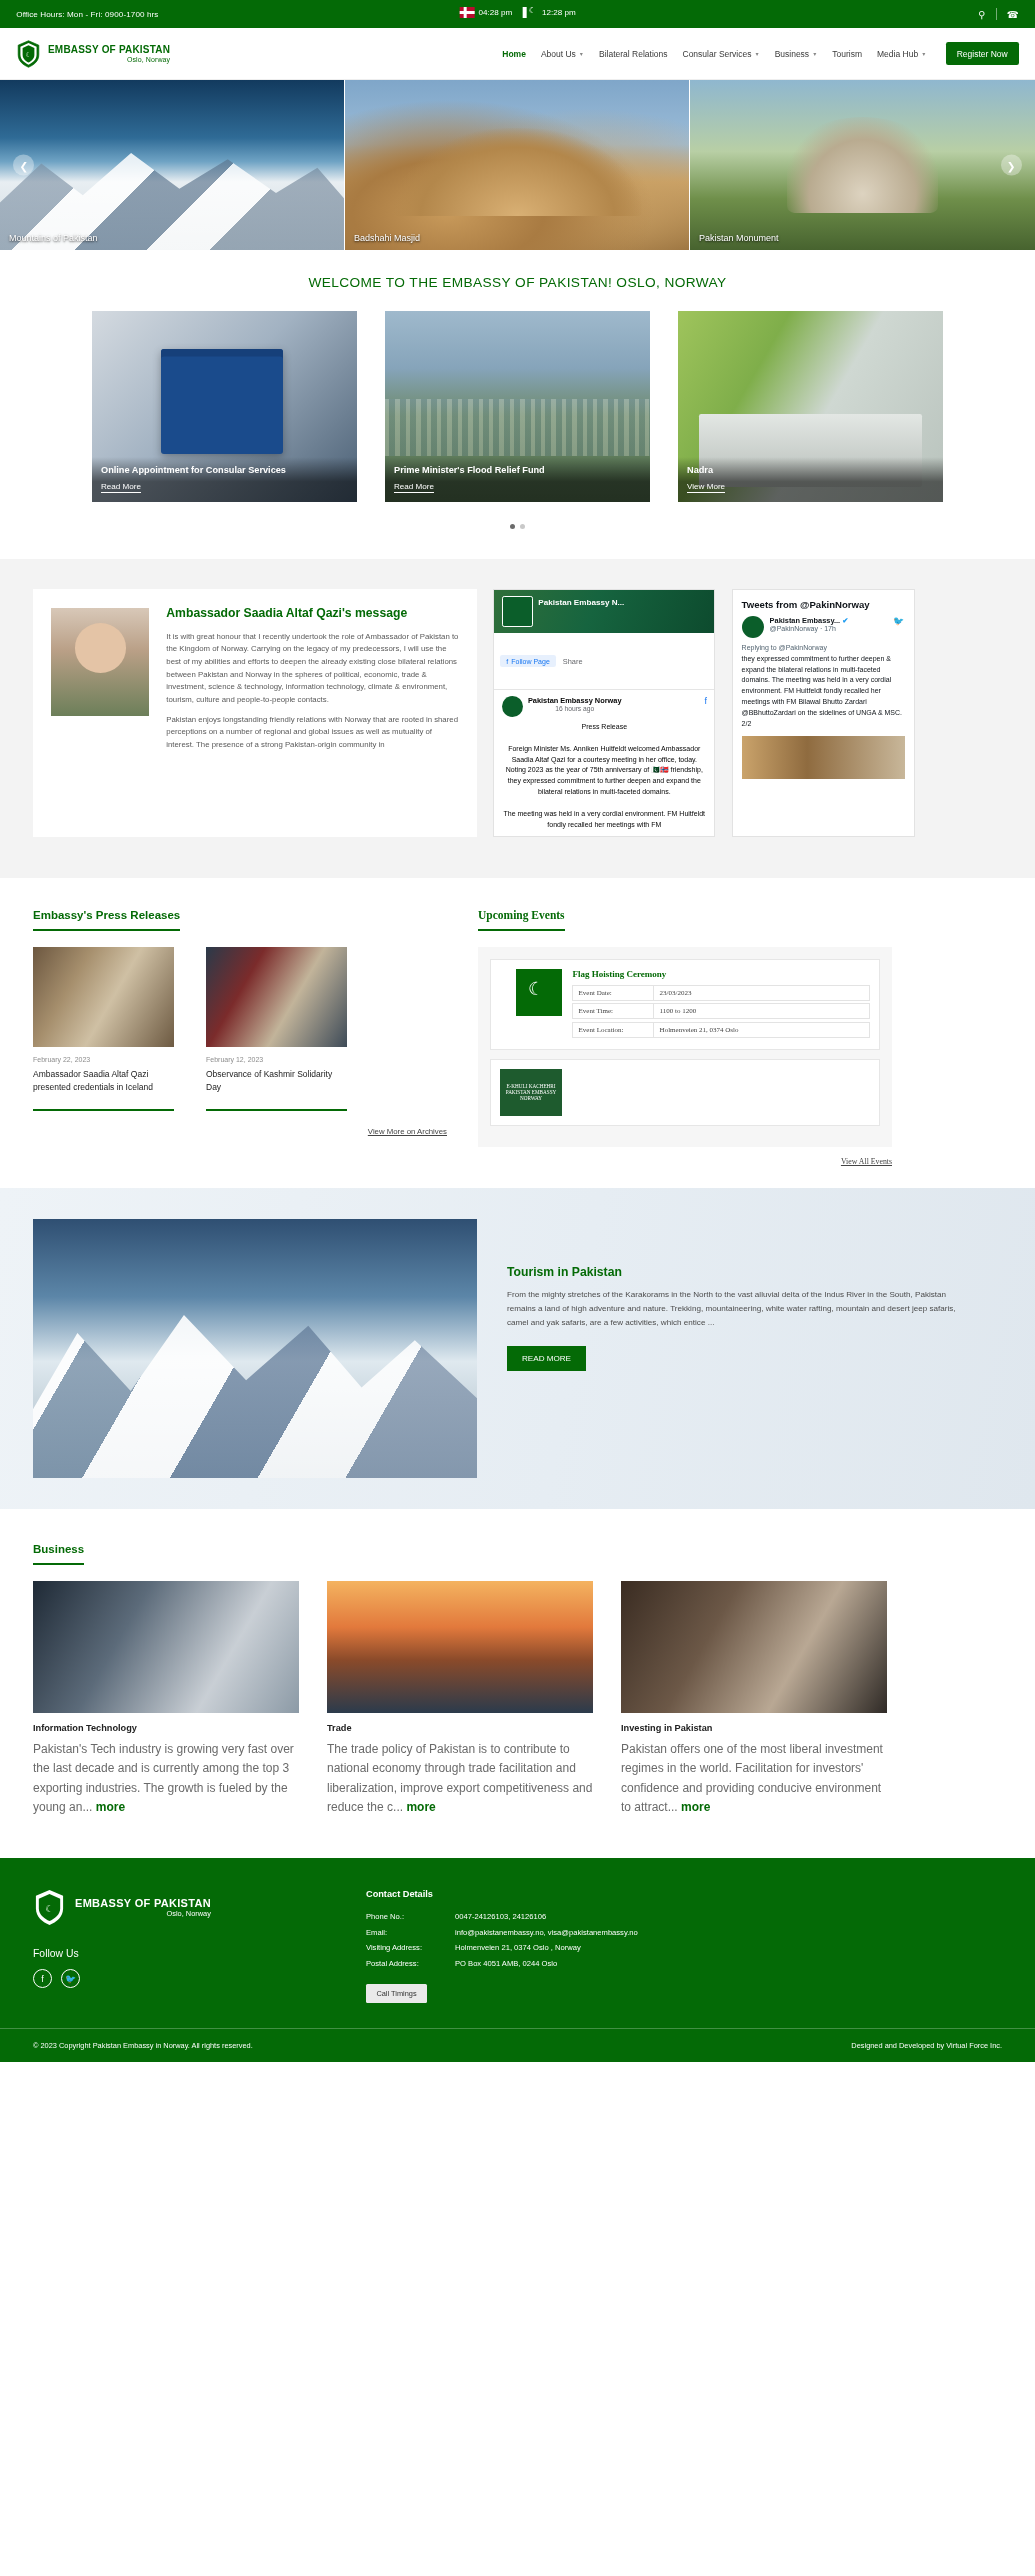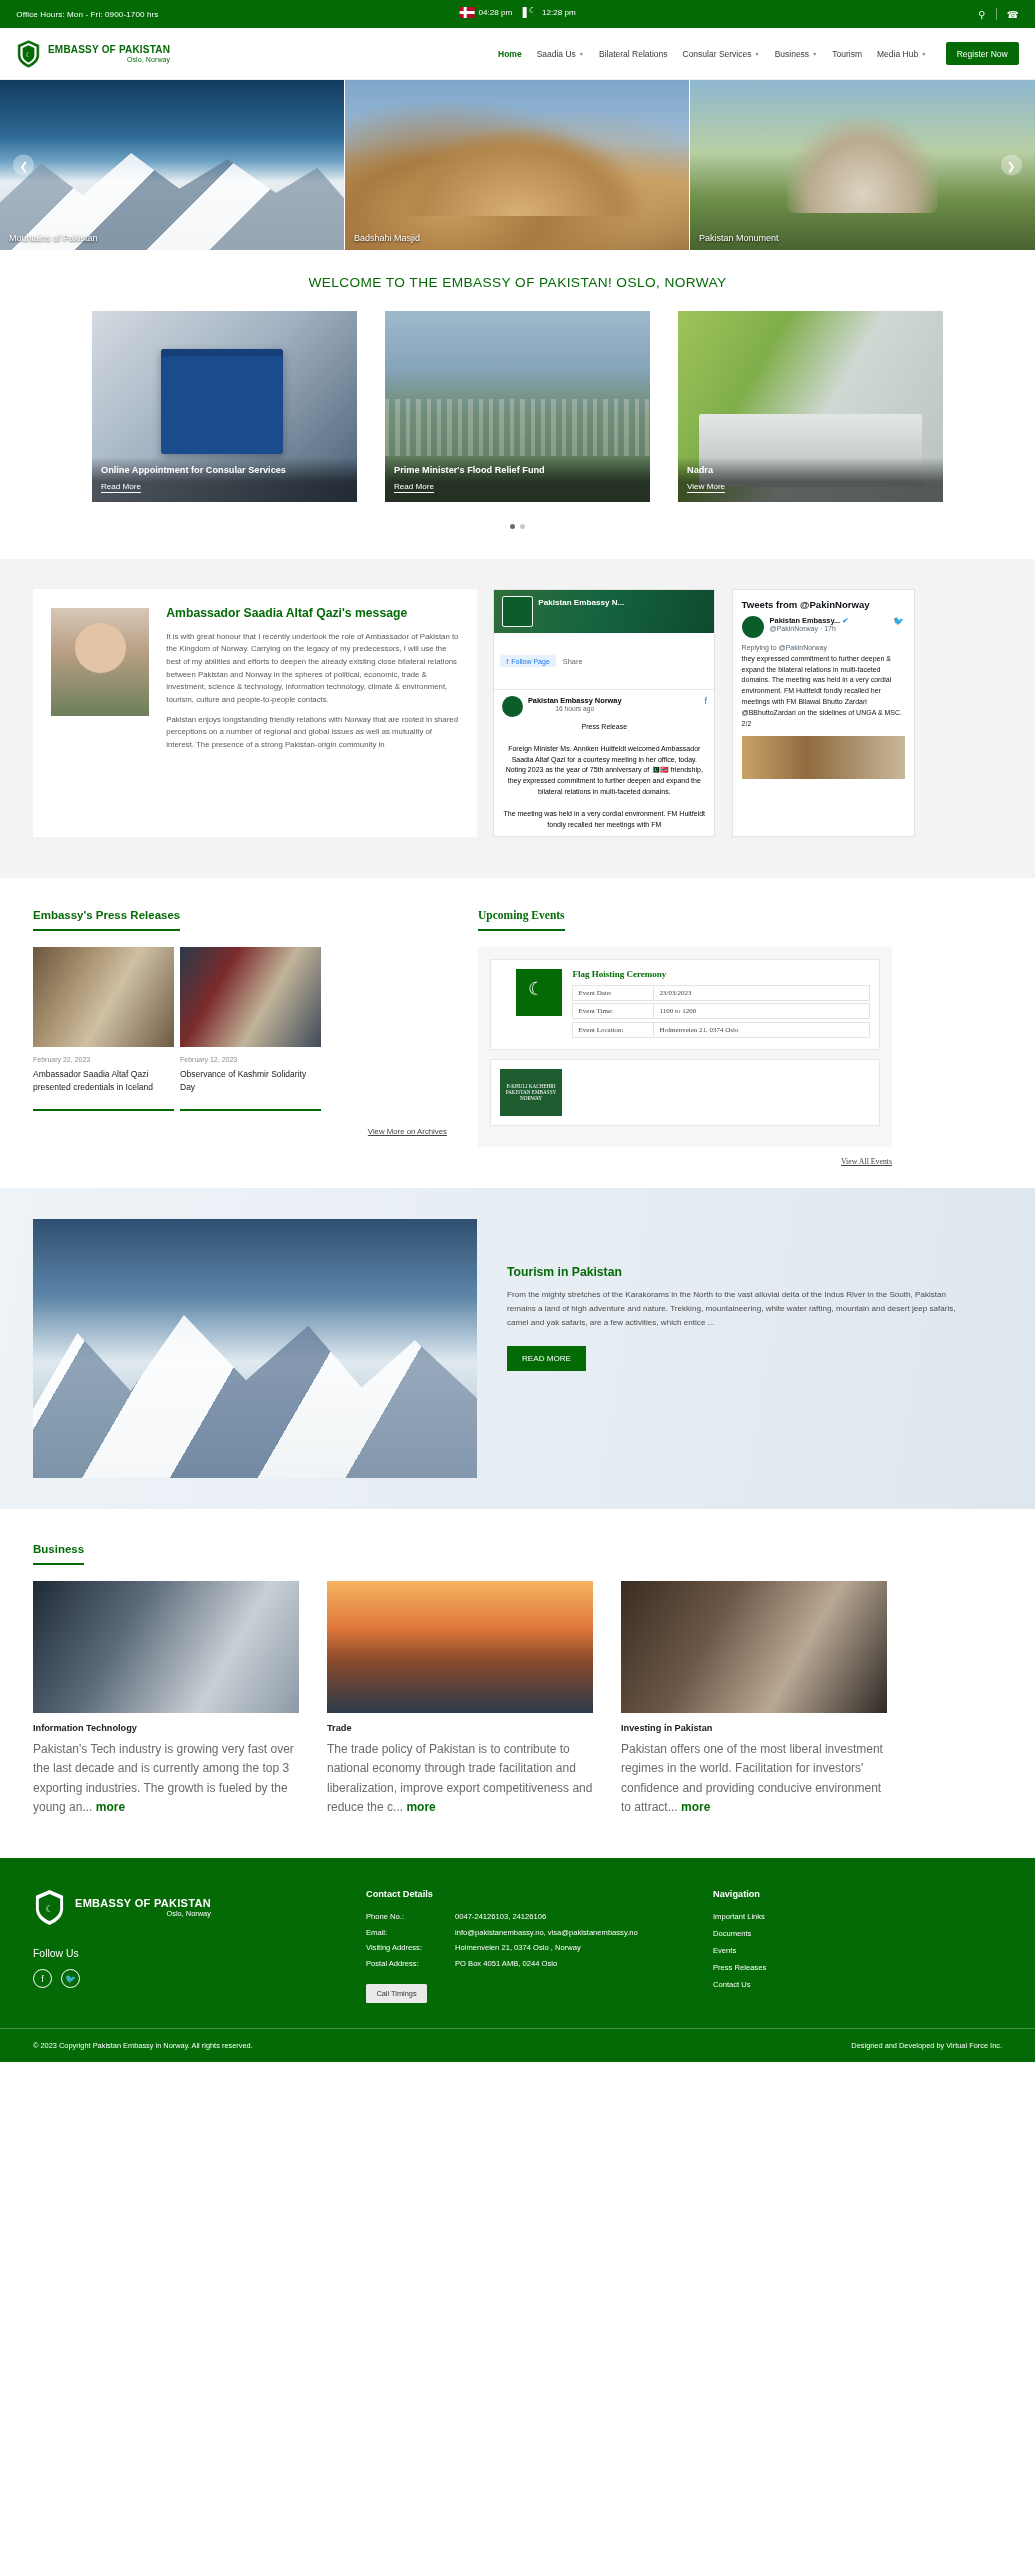--- a/index.html
+++ b/index.html
@@ -238,21 +238,21 @@
   .tw-text { font-size: 7px; line-height: 1.55; color: #0f1419; }
   .tw-img { height: 43px; margin-top: 6px; background: linear-gradient(90deg,#caa36b,#8f6b3f 40%, #c8b79a); }
 
   
   .mid { width: 969px; margin: 0 auto; padding: 30px 0 22px; display: flex; gap: 31px; }
   .sec-title {
     font-size: 11.5px; font-weight: bold; color: #046a06; padding-bottom: 7.4px;
     border-bottom: 2.2px solid #046a06; display: inline-block; margin-bottom: 16.3px;
   }
   .press-col { width: 414px; }
-  .press-grid { display: flex; gap: 6px; align-items: center; }
+  .press-grid { display: flex; gap: 32px; align-items: center; }
   .press-item { width: 141px; }
   .press-img { height: 100px; }
   .img-press1 {
     background: linear-gradient(120deg,#6c5740 0%, #a68f6d 30%, #cfc0a4 55%, #6d5a42 100%);
   }
   .img-press2 {
     background: linear-gradient(120deg,#2a3a4a 0%, #7b2b2b 30%, #c2b49a 60%, #3e4b58 100%);
   }
   .press-date { font-size: 7px; color: #8d8d8d; margin: 9px 0 5.2px; }
   .press-head { font-size: 8.5px; color: #222; line-height: 1.45; min-height: 27px; }
@@ -377,21 +377,21 @@
       <div class="line1">EMBASSY OF PAKISTAN</div>
       <div class="line2">Oslo, Norway</div>
     </div>
   </div>
 
   <div class="nav">
     <a href="#" class="active">
         <span>Home</span>
       </a>
     <a href="#">
-        <span>Saadia Us</span>
+        <span>About Us</span>
         <span class="caret">▼</span>
       </a>
     <a href="#">
         <span>Bilateral Relations</span>
       </a>
     <a href="#">
         <span>Consular Services</span>
         <span class="caret">▼</span>
       </a>
     <a href="#">
@@ -641,28 +641,20 @@
           <span class="k">Visiting Address:</span>
           <span>Holmenveien 21, 0374 Oslo , Norway</span>
         </div>
       <div class="f-row">
           <span class="k">Postal Address:</span>
           <span>PO Box 4051 AMB, 0244 Oslo</span>
         </div>
       <button class="btn-calltimings">Call Timings</button>
     </div>
 
-    <div class="f-nav">
-      <div class="f-title">Navigation</div>
-      <a href="#" class="f-link">Important Links</a>
-      <a href="#" class="f-link">Documents</a>
-      <a href="#" class="f-link">Events</a>
-      <a href="#" class="f-link">Press Releases</a>
-      <a href="#" class="f-link">Contact Us</a>
-    </div>
   </div>
 
   <div class="f-bottom">
     <div class="f-bottom-inner">
       <span>© 2023 Copyright Pakistan Embassy in Norway. All rights reserved.</span>
       <span class="right">Designed and Developed by  Virtual Force Inc.</span>
     </div>
   </div>
 </div>
 

